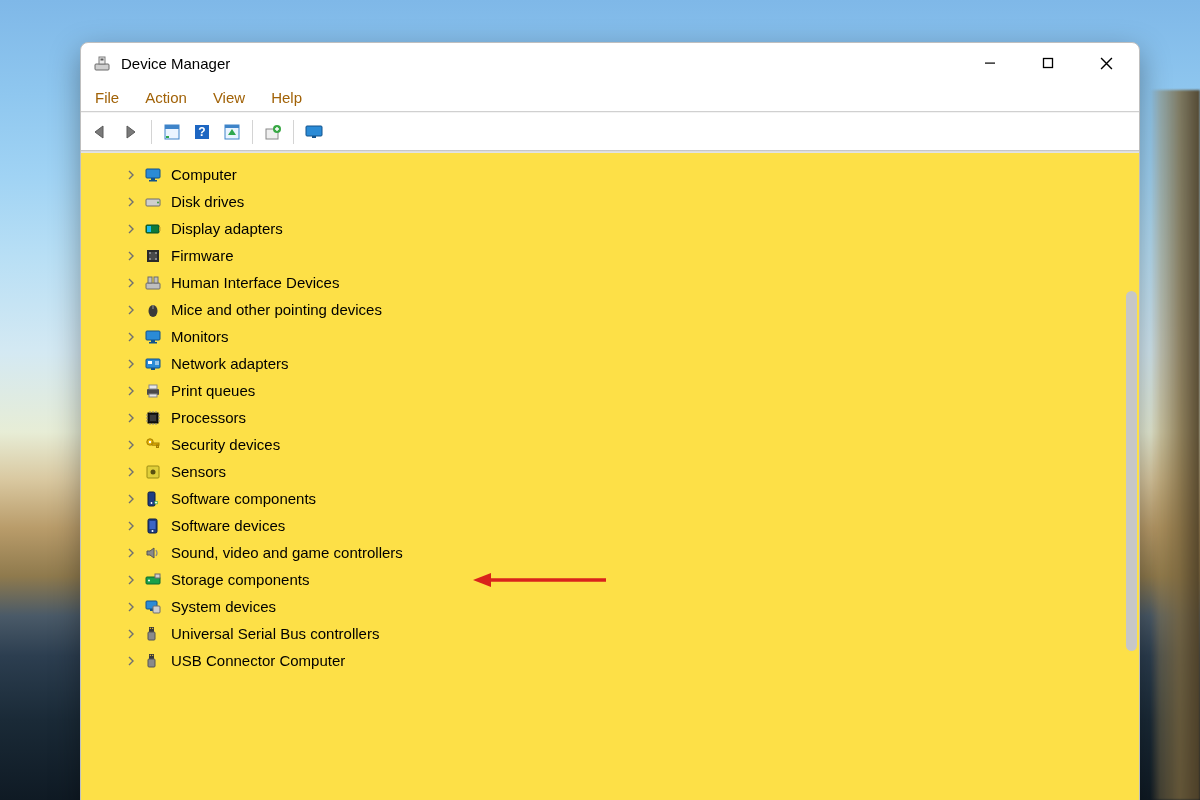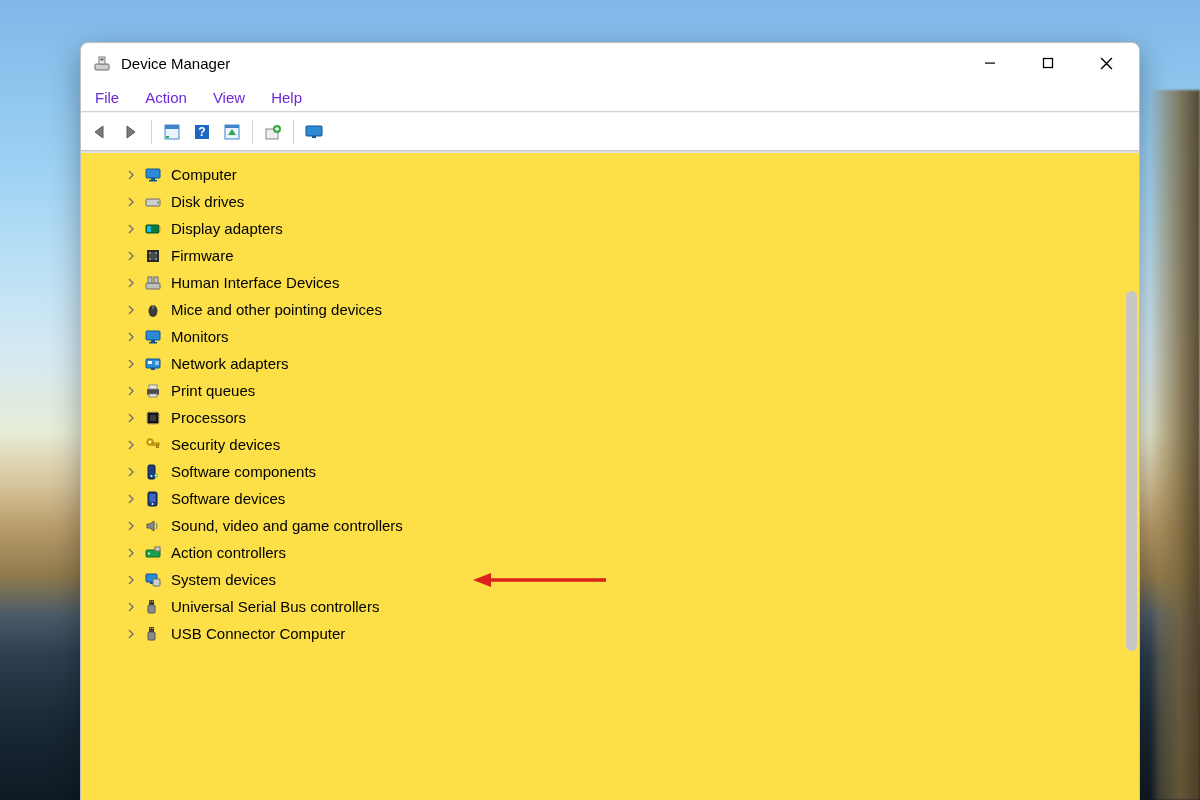--- a/index.html
+++ b/index.html
@@ -25,21 +25,21 @@
   }
 
   
   .titlebar { height: 40px; display:flex; align-items:center; padding: 0 4px 0 12px; }
   .titlebar .app-icon { width:18px; height:18px; margin-right:10px; display:flex; align-items:center; justify-content:center; }
   .titlebar .title { font-size: 15px; color:#000; }
   .titlebar .spacer { flex: 1; }
   .winbtn { width:58px; height:40px; display:flex; align-items:center; justify-content:center; color:#000; }
 
   
-  .menubar { height:28px; display:flex; align-items:center; gap:22px; padding: 0 12px; font-size:15px; color:#6d28d9; }
+  .menubar { height:28px; display:flex; align-items:center; gap:22px; padding: 0 12px; font-size:15px; color:#a16207; }
   .menubar span { padding:2px 2px; }
 
   .hr1 { height:1px; background:#d0d0d0; }
 
   
   .toolbar { height:38px; display:flex; align-items:center; gap:2px; padding:0 6px; border-top:1px solid #f3f3f3; }
   .tb-sep { width:1px; height:24px; background:#d4d4d4; margin:0 4px; }
   .tb-btn { width:28px; height:28px; display:flex; align-items:center; justify-content:center; border:1px solid transparent; border-radius:3px; }
 
   .hr2 { height:2px; background:linear-gradient(#bdbdbd,#e8e8e8); }
@@ -330,20 +330,34 @@
     <span class="label">Security devices</span>
   </div>
         <div class="node">
     <span class="chevron">
       <svg width="10" height="10" viewBox="0 0 10 10">
               <path d="M3 1 L7 5 L3 9" fill="none" stroke="#707070" stroke-width="1.4"></path>
             </svg>
     </span>
     <span class="dev-icon">
             <svg width="18" height="18" viewBox="0 0 18 18">
+              <rect x="3" y="3" width="12" height="12" rx="1" fill="#e0cf3a" stroke="#9a8c15"></rect>
+              <circle cx="9" cy="9" r="2.5" fill="#5a5210"></circle>
+            </svg>
+          </span>
+    <span class="label">Sensors</span>
+  </div>
+        <div class="node">
+    <span class="chevron">
+      <svg width="10" height="10" viewBox="0 0 10 10">
+              <path d="M3 1 L7 5 L3 9" fill="none" stroke="#707070" stroke-width="1.4"></path>
+            </svg>
+    </span>
+    <span class="dev-icon">
+            <svg width="18" height="18" viewBox="0 0 18 18">
               <rect x="4" y="2" width="7" height="14" rx="1.5" fill="#1f3d82" stroke="#0d1d44"></rect>
               <circle cx="7.5" cy="13" r="0.9" fill="#fff"></circle>
               <rect x="10.4" y="11" width="3.2" height="3.2" fill="#2fa84f"></rect>
               <path d="M12 11.5 v2.2 M10.9 12.6 h2.2" stroke="#fff" stroke-width="0.9"></path>
             </svg>
           </span>
     <span class="label">Software components</span>
   </div>
         <div class="node">
     <span class="chevron">
@@ -384,21 +398,21 @@
               <path d="M3 1 L7 5 L3 9" fill="none" stroke="#707070" stroke-width="1.4"></path>
             </svg>
     </span>
     <span class="dev-icon">
             <svg width="18" height="18" viewBox="0 0 18 18">
               <rect x="2" y="6" width="14" height="7" rx="1" fill="#1aa04a" stroke="#0c6a2e"></rect>
               <rect x="11" y="3" width="5" height="4" fill="#cfcfcf" stroke="#6d6d6d"></rect>
               <circle cx="5" cy="9.5" r="1" fill="#fff"></circle>
             </svg>
           </span>
-    <span class="label">Action controllers</span>
+    <span class="label">Storage components</span>
   </div>
         <div class="node">
     <span class="chevron">
       <svg width="10" height="10" viewBox="0 0 10 10">
               <path d="M3 1 L7 5 L3 9" fill="none" stroke="#707070" stroke-width="1.4"></path>
             </svg>
     </span>
     <span class="dev-icon">
             <svg width="18" height="18" viewBox="0 0 18 18">
               <rect x="2" y="3" width="11" height="8" rx="1" fill="#2b8bd6" stroke="#12538c"></rect>

